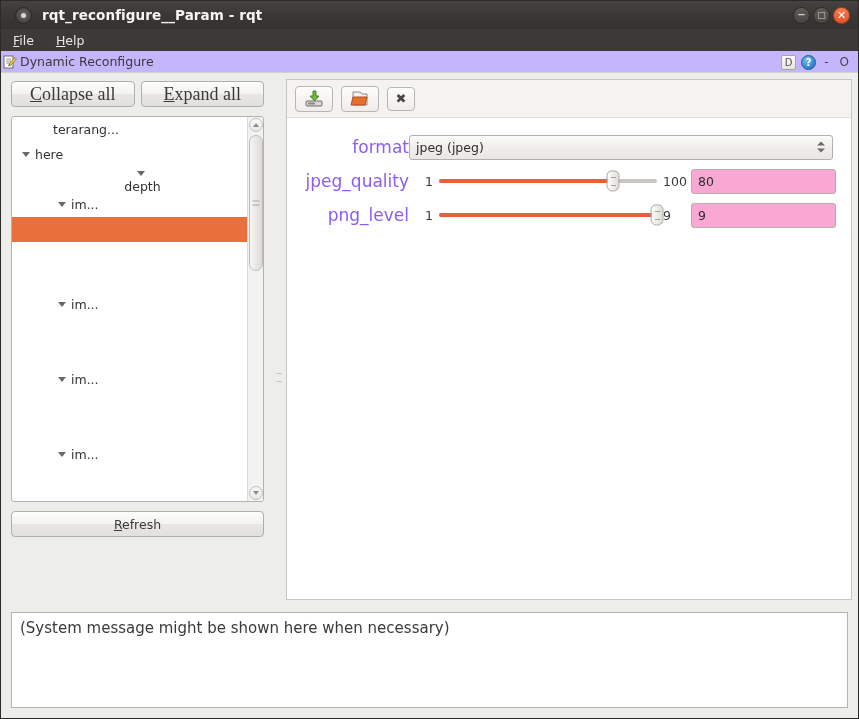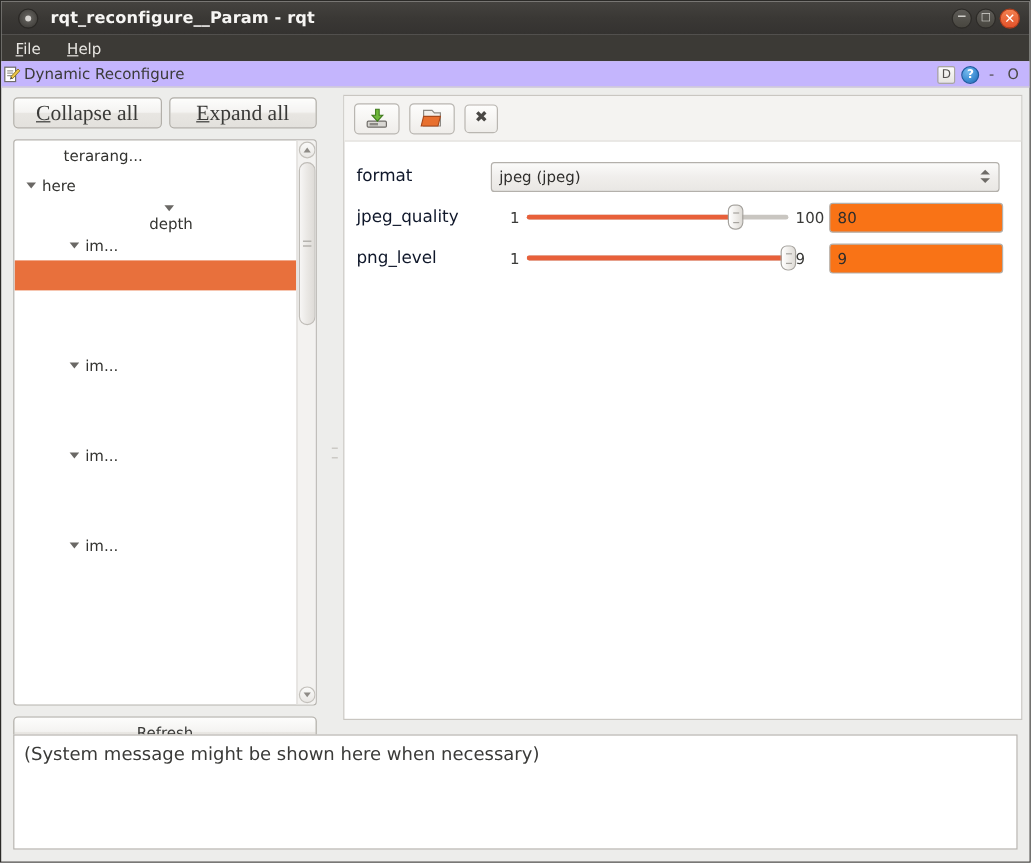--- a/index.html
+++ b/index.html
@@ -158,21 +158,21 @@
     font-family: Liberation Serif, serif; font-size: 18px;
     color: #3a3a38;
     cursor: default;
     box-shadow: 0 1px 0 rgba(255,255,255,0.8) inset;
   }
   .btn u { text-decoration: underline; }
 
   
   .tree-wrap {
     position: relative;
-    height: 472px;
+    height: 386px;
     background: #ffffff;
     border: 1px solid #b6b3ae;
     border-radius: 3px;
     overflow: hidden;
   }
   .tree-list {
     position: absolute; left: 0; top: 0; right: 16px; bottom: 0;
     overflow: hidden;
   }
   .tree-row {
@@ -302,21 +302,21 @@
 
   .params {
     padding: 12px 10px 0 10px;
   }
   .param-row {
     display: flex; align-items: center;
     height: 34px;
   }
   .param-label {
     width: 112px; flex: 0 0 112px;
-    font-size: 14px; color: #0f172a;
+    font-size: 17px; color: #8b5cf6; text-align: right;
   }
 
   .combo {
     flex: 1;
     height: 25px;
     border: 1px solid #b3b0ab; border-radius: 3px;
     background: linear-gradient(to bottom,#fbfbfa 0%,#f0eeec 50%,#e9e7e4 100%);
     display: flex; align-items: center;
     padding: 0 6px;
     position: relative;
@@ -374,21 +374,21 @@
     content: "";
     position: absolute; left: 50%; top: 50%;
     transform: translate(-50%,-50%);
     width: 5px; height: 7px;
     border-top: 1px solid #a6a39e;
     border-bottom: 1px solid #a6a39e;
   }
   .val-input {
     width: 145px; height: 25px;
     border: 1px solid #b3b0ab; border-radius: 3px;
-    background: #f97316;
+    background: #f9a8d4;
     padding: 0 6px;
     font-family: inherit; font-size: 12.5px; color: #2f2e2c;
     outline: none;
   }
 
   
   .msg-box {
     position: absolute;
     left: 10px; right: 10px; bottom: 10px; height: 96px;
     background: #ffffff;

